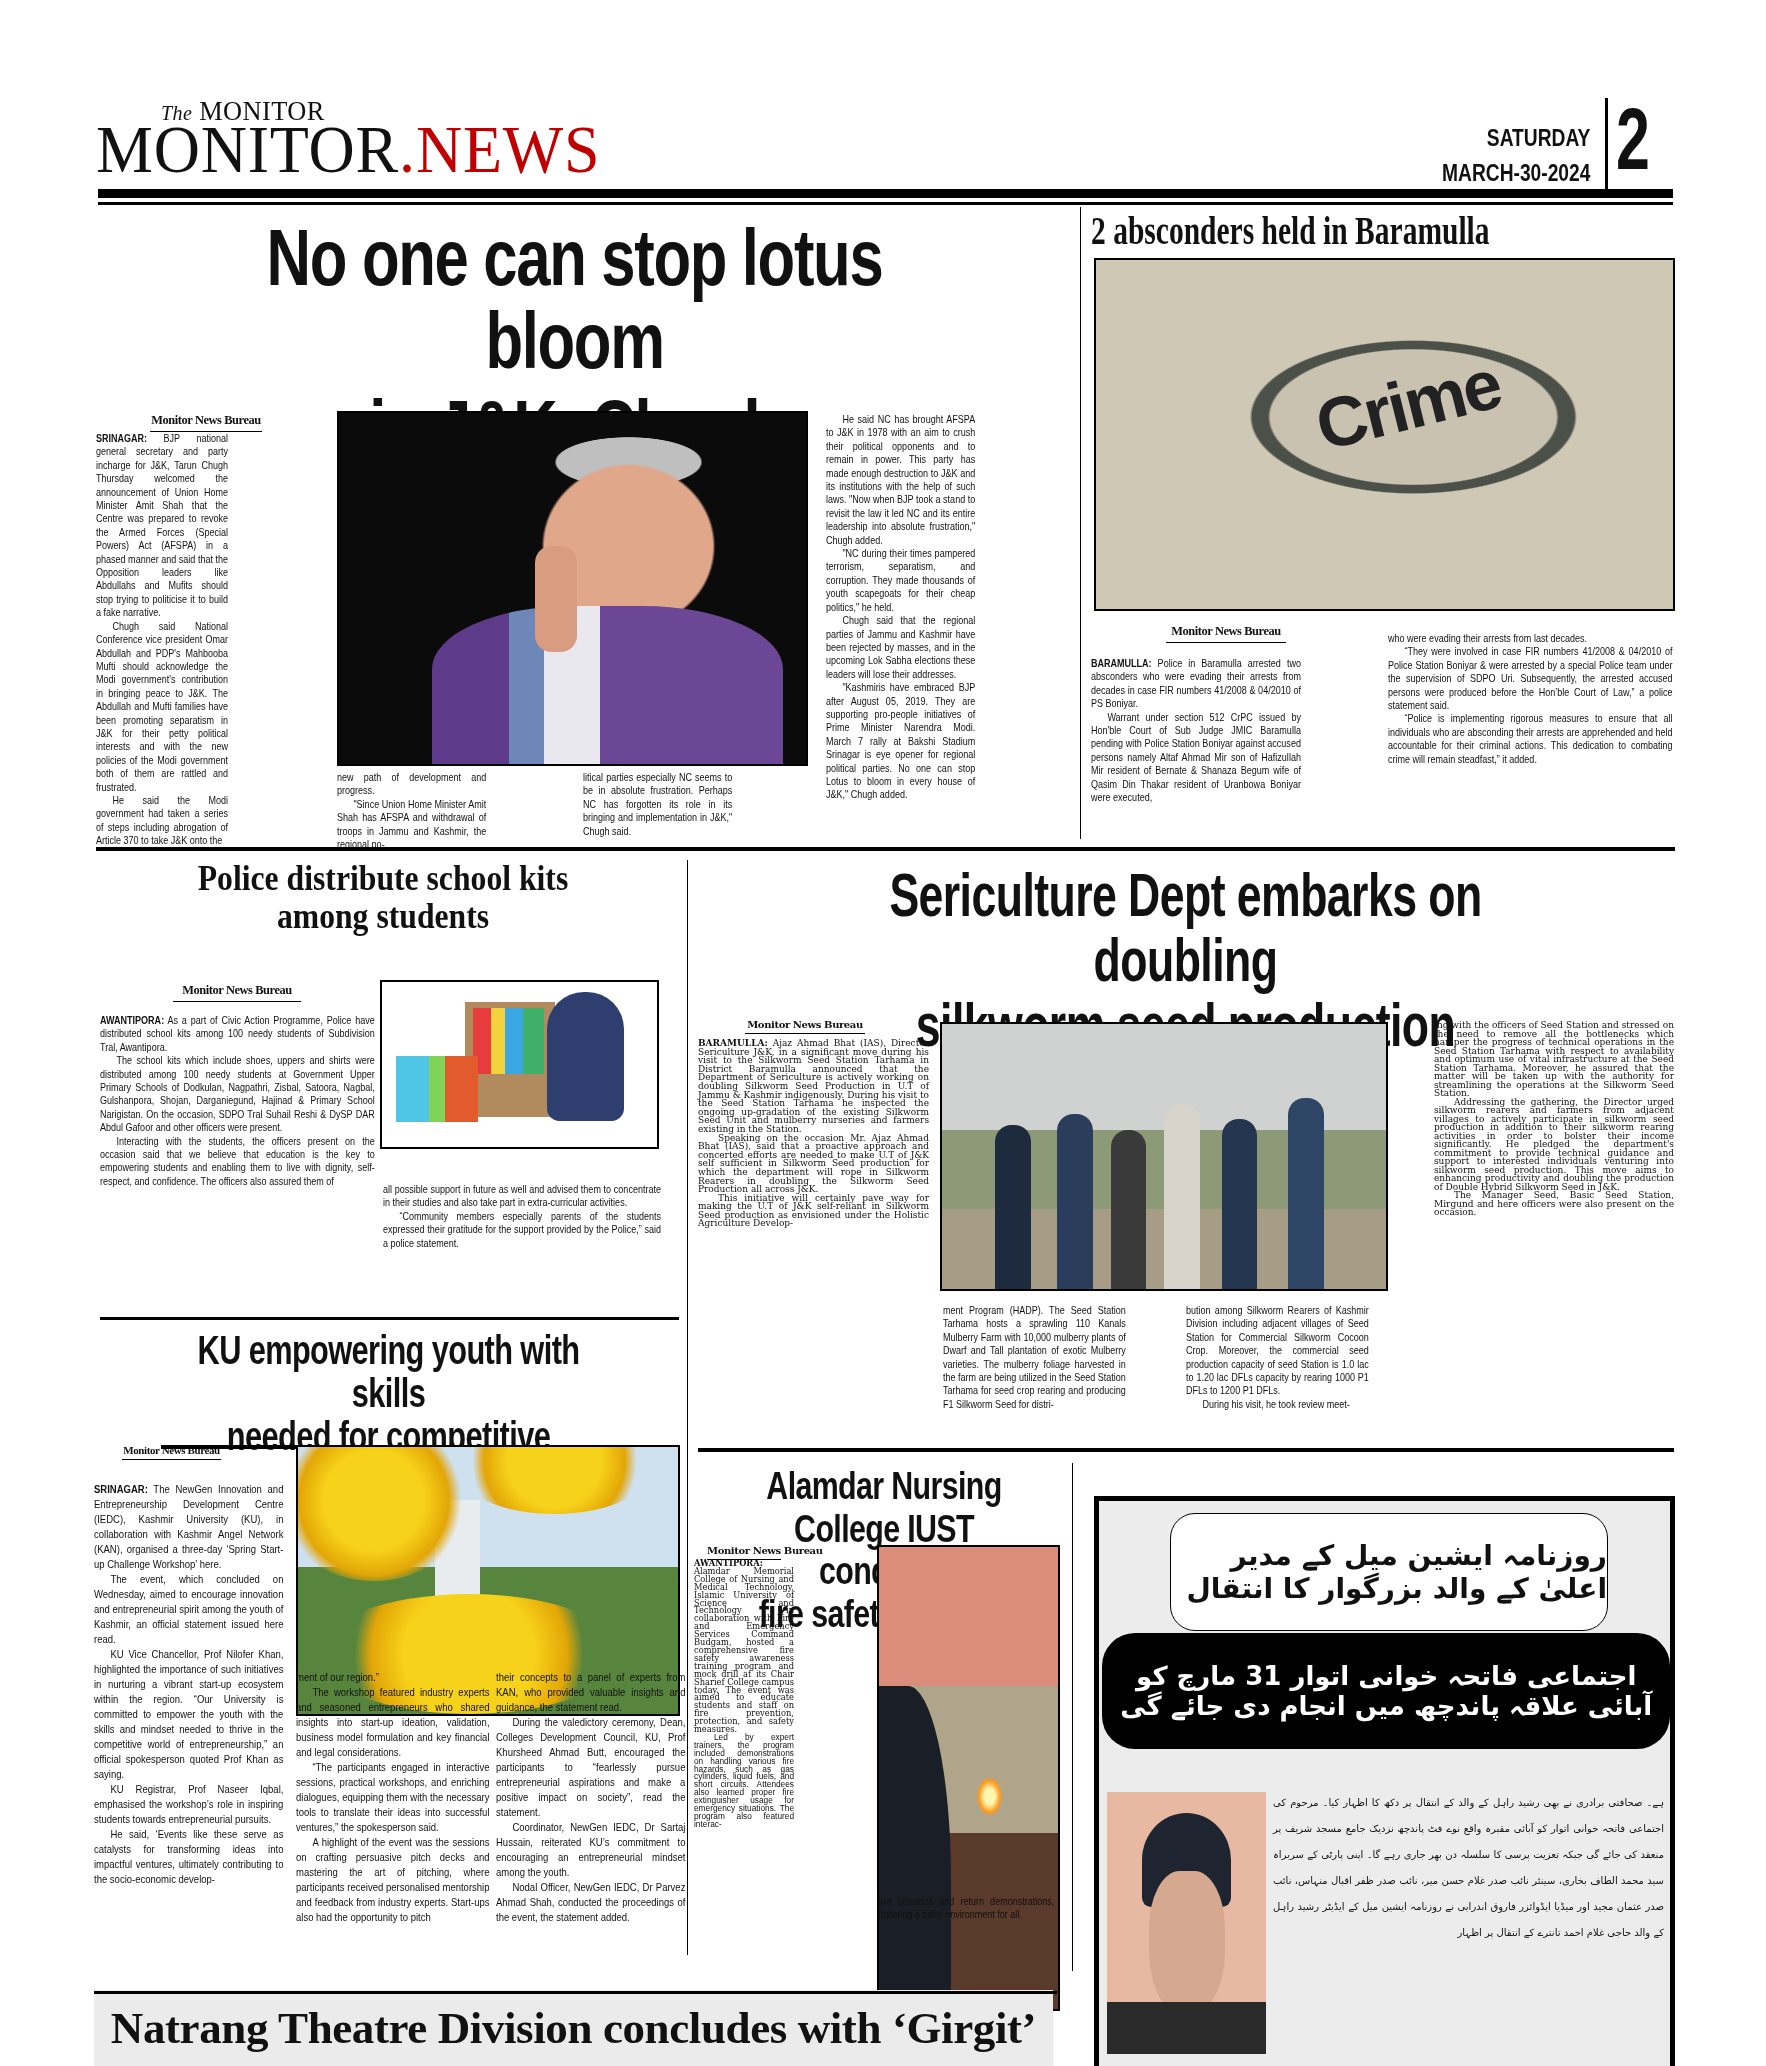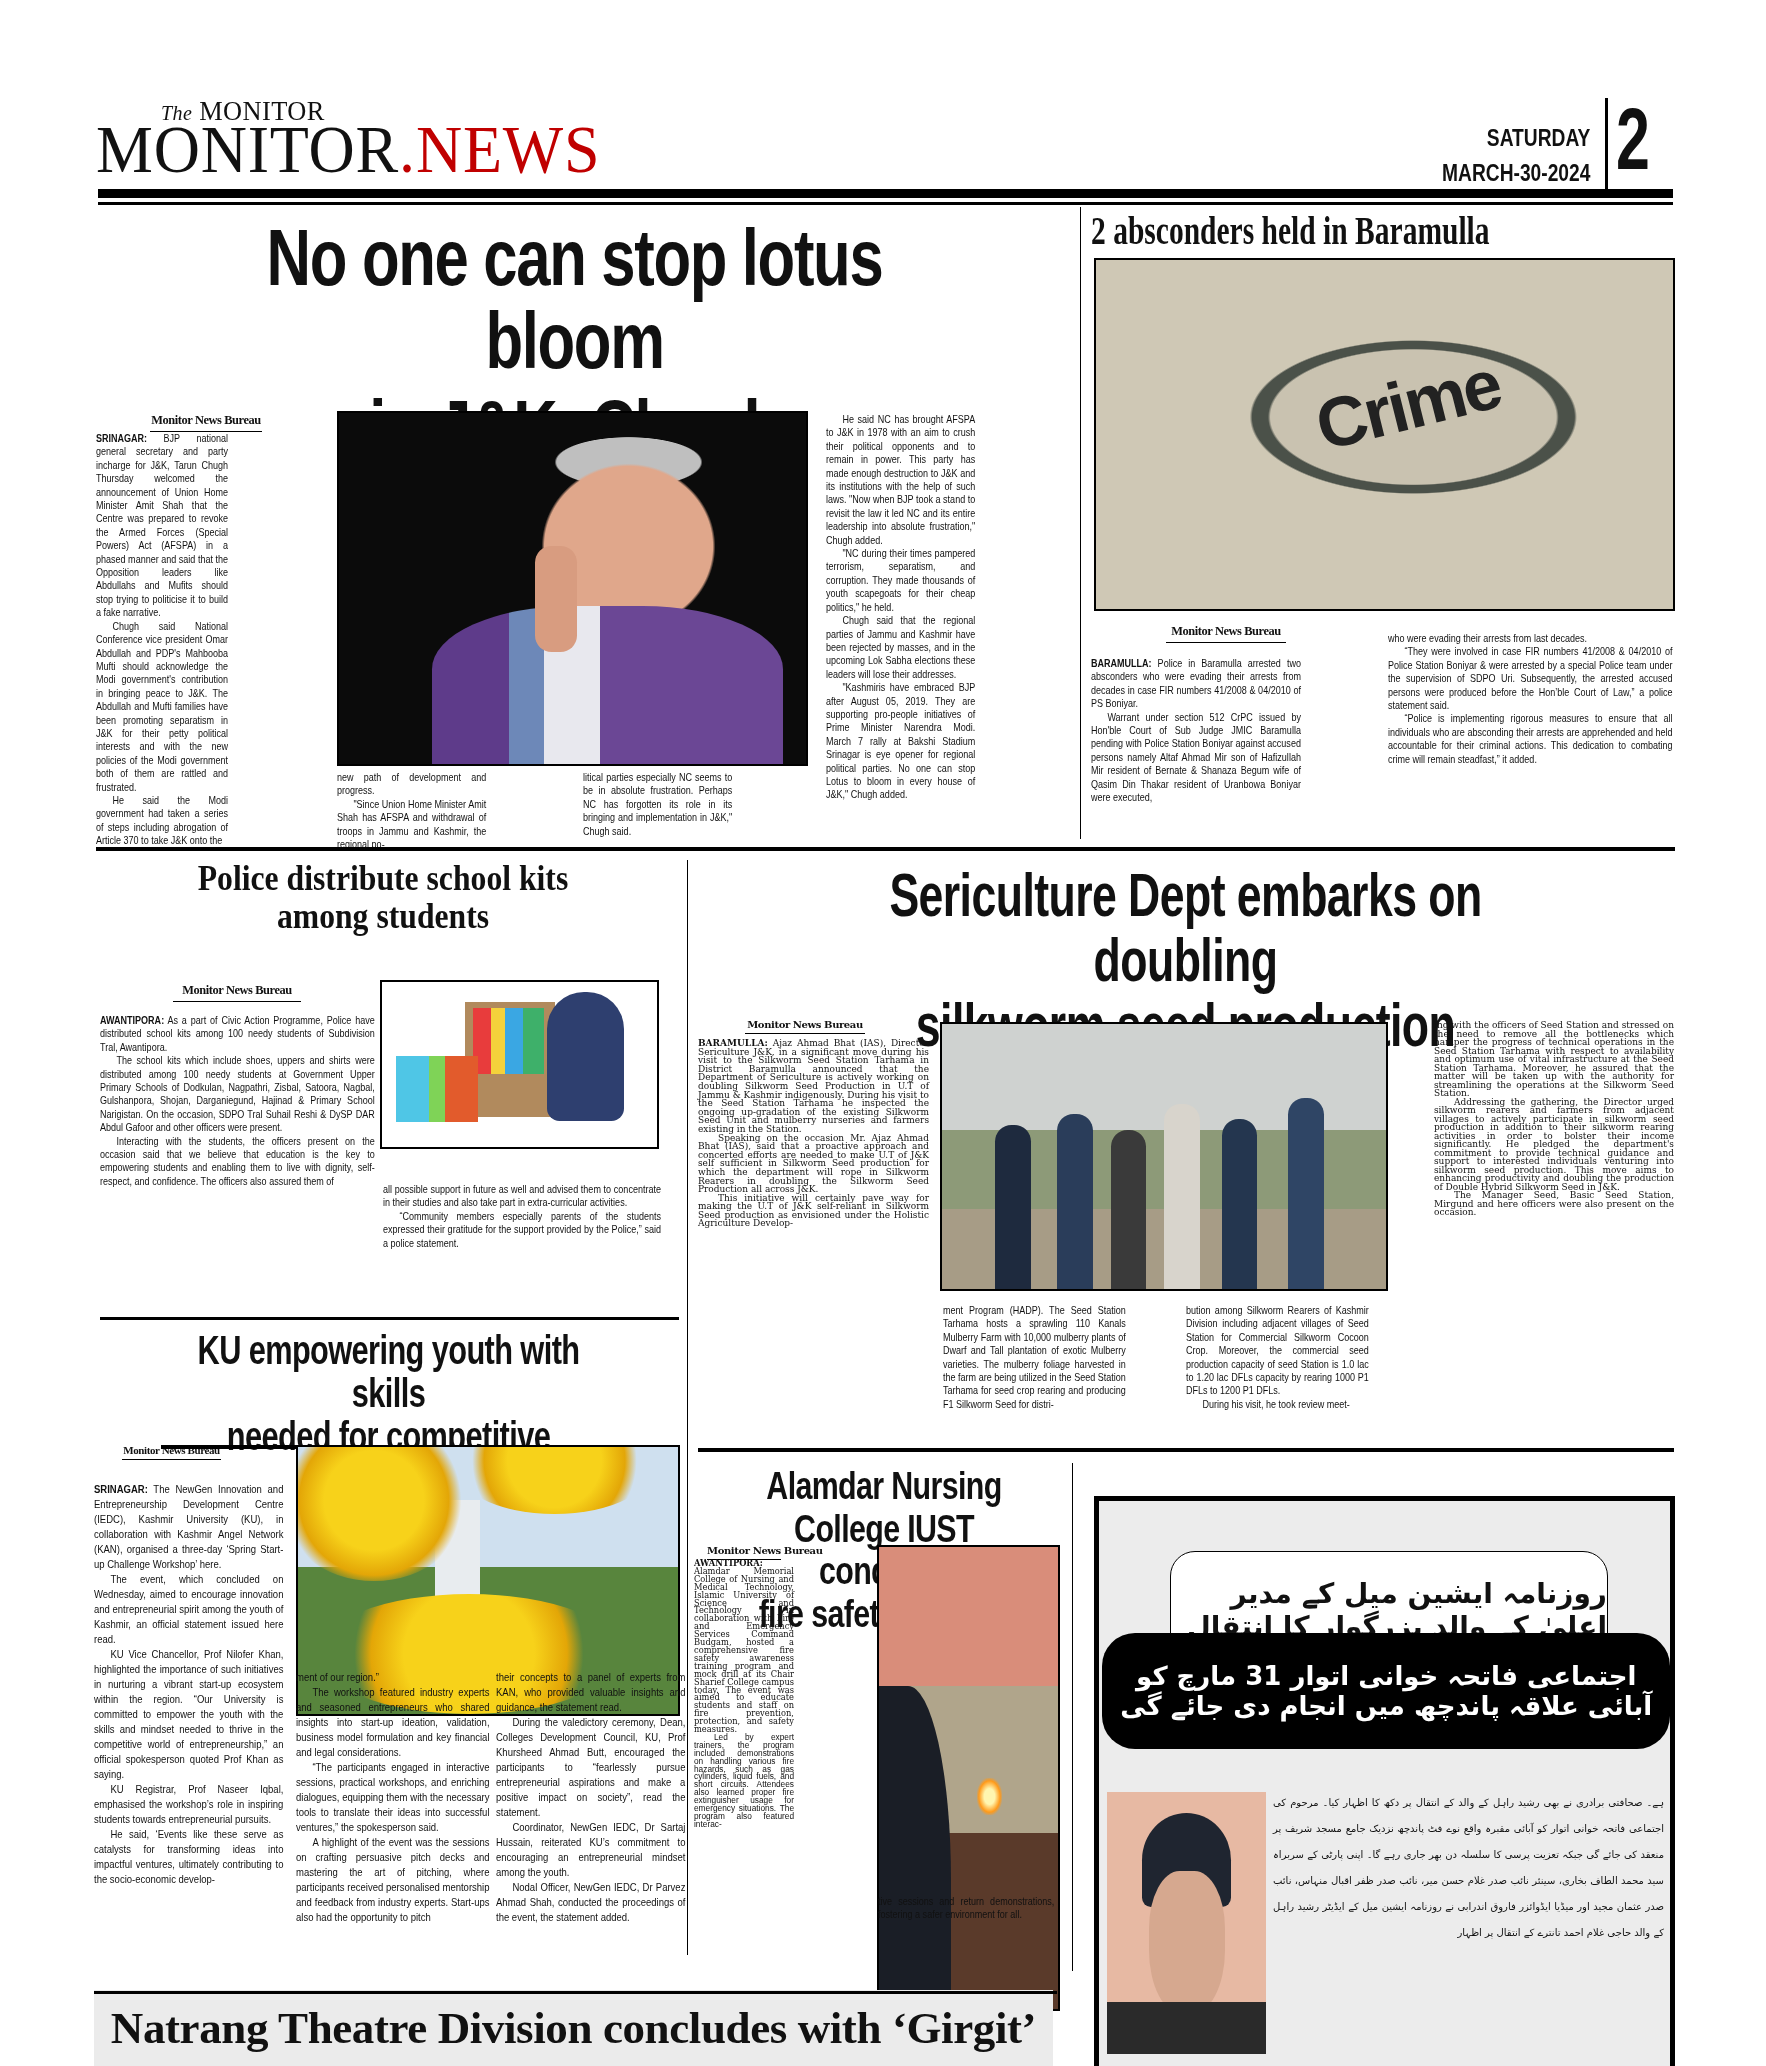--- a/index.html
+++ b/index.html
@@ -236,21 +236,21 @@
   <div class="flame"></div>
 </div>
 
 <div class="col" style="left:878px; top:1895px; width:215px; transform:scaleX(0.82); transform-origin:left top;">
   <p class="first">tive sessions and return demonstrations, fostering a safer environment for all.</p>
 </div>
 
 <div class="rule-v" style="left:1072px; top:1463px; height:508px;"></div>
 
 <div class="urdu-frame">
-  <div class="urdu-title" style="top:12.4px; height:118px; left:71px; width:438px;margin-top:38px;">روزنامہ ایشین میل کے مدیر اعلیٰ کے والد بزرگوار کا انتقال</div>
+  <div class="urdu-title" style="top:12.4px; height:118px; left:71px; width:438px;">روزنامہ ایشین میل کے مدیر اعلیٰ کے والد بزرگوار کا انتقال</div>
   <div class="urdu-banner" style="top:132px; left:3.3px; width:568px; height:116px;">اجتماعی فاتحہ خوانی اتوار 31 مارچ کو آبائی علاقہ پاندچھ میں انجام دی جائے گی</div>
   <div class="photo ph-elder" style="left:8.3px; top:291px; width:159px; height:262px; border:none;">
     <div class="cap"></div>
     <div class="face"></div>
     <div class="coat"></div>
   </div>
   <div class="urdu-text" style="left:174px; top:289px; width:391px; font-size:10px; line-height:26px;">ہے۔ صحافتی برادری نے بھی رشید راہل کے والد کے انتقال پر دکھ کا اظہار کیا۔ مرحوم کی اجتماعی فاتحہ خوانی اتوار کو آبائی مقبرہ واقع نوے فٹ پاندچھ نزدیک جامع مسجد شریف پر منعقد کی جائے گی جبکہ تعزیت پرسی کا سلسلہ دن بھر جاری رہے گا۔ اپنی پارٹی کے سربراہ سید محمد الطاف بخاری، سینئر نائب صدر غلام حسن میر، نائب صدر ظفر اقبال منہاس، نائب صدر عثمان مجید اور میڈیا ایڈوائزر فاروق اندرابی نے روزنامہ ایشین میل کے ایڈیٹر رشید راہل کے والد حاجی غلام احمد تانترے کے انتقال پر اظہار</div>
   <div class="urdu-text" style="left:8.3px; top:558px; width:556px; font-size:10px; line-height:26px; height:240px; overflow:hidden;">افسوس کیا۔ انہوں نے مرحوم کی روح کے ایصال ثواب کے لئے دعا کی۔ ادارہ تعمیل ارشاد، کشمیر پریس کلب، کشمیر جرنلسٹس ایسوسی ایشن اور دیگر صحافتی تنظیموں نے بھی گہرے رنج و غم کا اظہار کیا۔ ہم خانصاحب کے تمام اراکین نیز رشید راہل صاحب کے باپ کے انتقال کرنے پر بڑے دکھ کا اظہار کرتے ہیں اور دعاء کرتے ہیں کہ حاجی صاحب کو مغفرت و جنت میں بلند مقام اور لواحقین کو صبر و جمیل عطا کرے۔۔۔ آمین ثمہ آمین۔ دریں اثناء ایشین میل کے جملہ اراکین جن میں معاون مدیر شوکت ساحل، مینیجنگ ڈائریکٹر محبوب جیلانی، سینئر نامہ نگار فردوس وانی، اہم رکن شاہد احمد، یونس احمد، امتیاز گلزار وغیرہ شامل ہیں، نے ادارے کے مدیر اعلیٰ رشید راہل کے والد حاجی غلام احمد تانترے کی نماز جنازہ میں شرکت کی۔ ادھر روزنامہ تعمیل ارشاد کے جملہ اراکین نے مدیر اعلیٰ آکاش امین کی صدارت میں ایک تعزیتی میٹنگ کا انعقاد کیا جس میں مرحوم کے ایصال ثواب کی گئی اور غم زدہ خاندان کے ساتھ ہمدردی اور تعزیت کا اظہار کیا گیا۔</div>
 </div>
 

